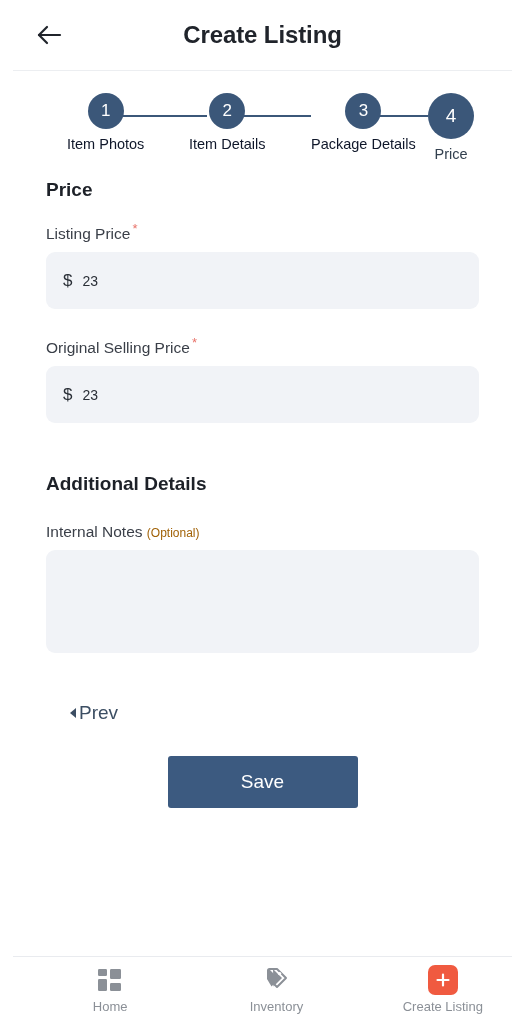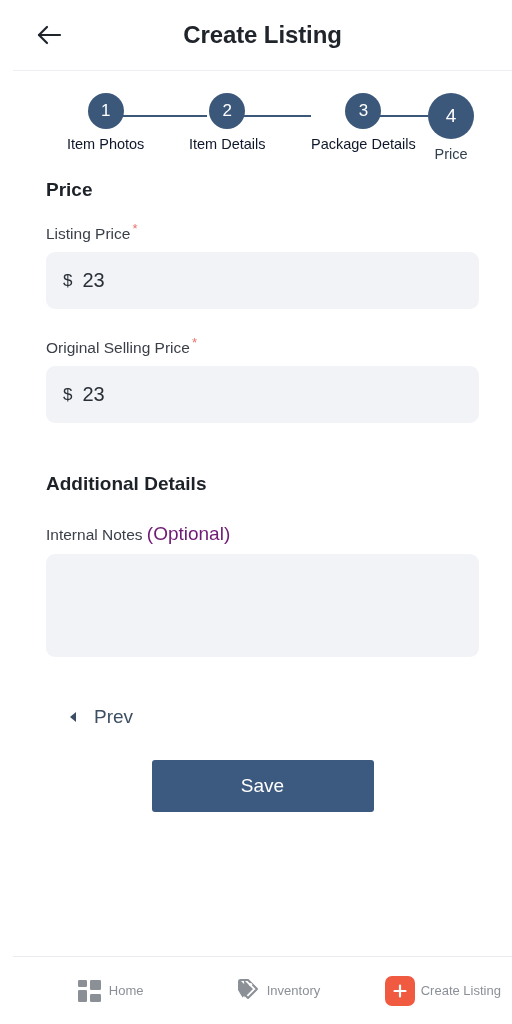--- a/index.html
+++ b/index.html
@@ -138,22 +138,22 @@
     margin-bottom: 9px;
     display: block;
   }
   .req {
     color: #e8736a;
     font-size: 13px;
     vertical-align: super;
     margin-left: 2px;
   }
   .optional {
-    color: #701a75;
-    font-size: 19px;
+    color: #a16207;
+    font-size: 12px;
   }
 
   .input-box {
     width: 100%;
     height: 57px;
     background: #f1f3f7;
     border: none;
     border-radius: 9px;
     display: flex;
     align-items: center;
@@ -163,21 +163,21 @@
     margin-bottom: 26px;
     cursor: text;
   }
   .currency {
     color: #2a2f37;
     font-size: 17px;
     margin-right: 10px;
   }
   .input-value {
     color: #2a2f37;
-    font-size: 20px;
+    font-size: 14px;
   }
 
   .textarea-box {
     width: 100%;
     height: 103px;
     background: #f1f3f7;
     border: none;
     border-radius: 9px;
     padding: 12px 17px;
     font-size: 16px;
@@ -188,21 +188,21 @@
   }
 
   
   .prev-row {
     margin-top: 45px;
     padding-left: 22px;
   }
   .prev-link {
     display: inline-flex;
     align-items: center;
-    gap: 18px;
+    gap: 3px;
     cursor: pointer;
     background: none;
     border: none;
     padding: 4px 2px;
   }
   .prev-caret {
     width: 0; height: 0;
     border-top: 5px solid transparent;
     border-bottom: 5px solid transparent;
     border-right: 6px solid #3c4e63;
@@ -211,21 +211,21 @@
     font-size: 19px;
     color: #3c4e63;
   }
 
   .save-row {
     margin-top: 28px;
     display: flex;
     justify-content: center;
   }
   .save-btn {
-    width: 222px;
+    width: 190px;
     height: 52px;
     background: #3c5a80;
     color: #ffffff;
     border: none;
     border-radius: 3px;
     font-size: 19px;
     font-family: "Liberation Sans", sans-serif;
     cursor: pointer;
   }
 
@@ -233,21 +233,21 @@
   .bottom-nav {
     flex: 0 0 68px;
     border-top: 1px solid #e9ebef;
     background: #ffffff;
     display: flex;
     align-items: center;
   }
   .nav-item {
     flex: 1 1 25%;
     display: flex;
-    flex-direction: row;
+    flex-direction: column;
     align-items: center;
     justify-content: center;
     gap: 6px;
     cursor: pointer;
     height: 100%;
     margin-left: 28px;
   }
   .nav-icon {
     height: 26px;
     display: flex;

